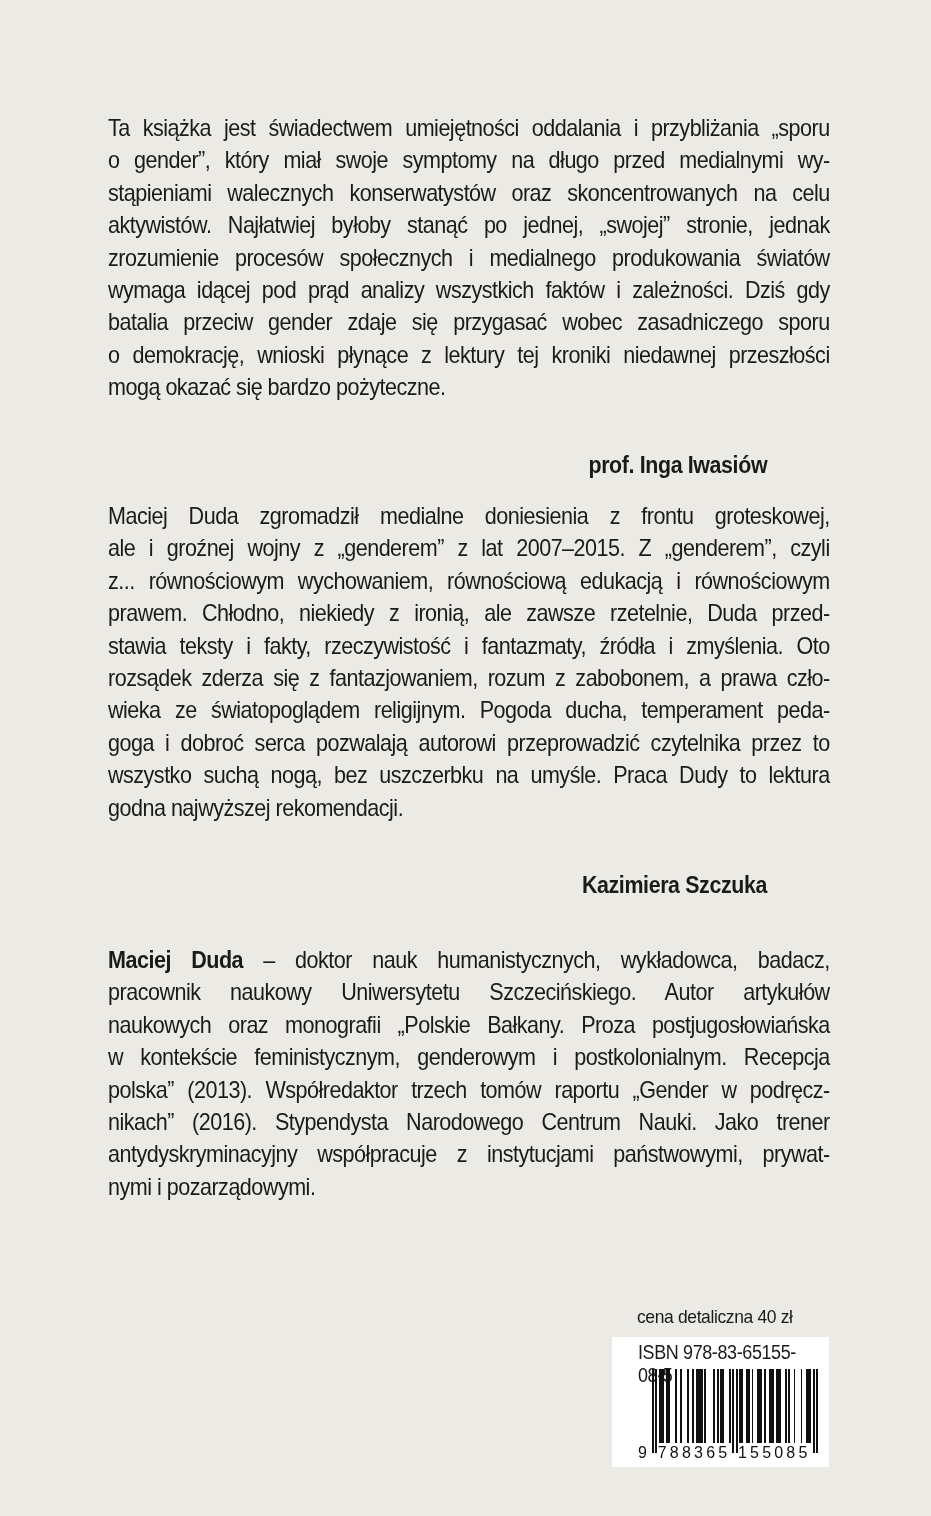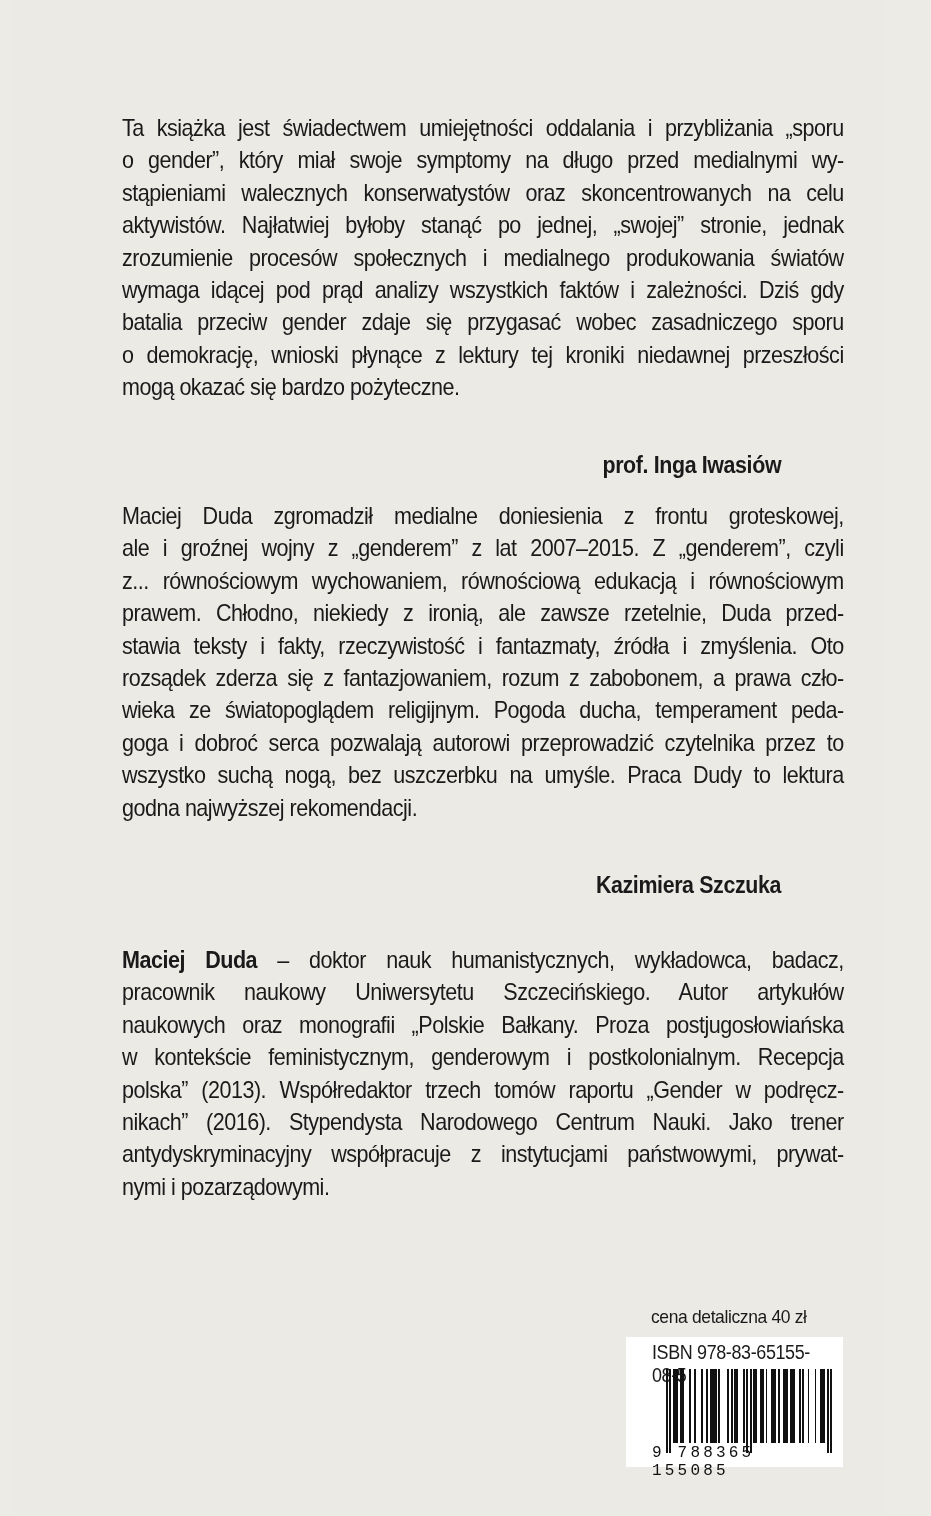--- a/index.html
+++ b/index.html
@@ -15,21 +15,20 @@
     font-family: "Liberation Sans", sans-serif;
     color: #1a1a1a;
   }
   .page {
     position: absolute;
     left: 0; top: 0;
     width: 869px; height: 1516px;
     background:
       linear-gradient(to right, rgba(255,255,255,0) 0, rgba(255,255,255,0) 895px, rgba(255,255,255,0.35) 905px, rgba(255,255,255,0.45) 931px),
       #eceae5;
-    margin-left: 14px;
   }
   .text-col {
     position: absolute;
     left: 108px;
     width: 722px;
     font-size: 23.2px;
     line-height: 32.4px;
     letter-spacing: -0.55px;
     word-spacing: 0px;
     transform: scaleX(0.93);
@@ -97,21 +96,21 @@
   .bar {
     position: absolute;
     top: 0;
     background: #111;
   }
   .digits {
     position: absolute;
     left: 26px;
     top: 107px;
     width: 190px;
-    font-family: Liberation Mono, monospace;
+    font-family: Liberation Sans, sans-serif;
     font-size: 16px;
     letter-spacing: 3.2px;
     color: #111;
   }
 </style>
 </head>
 <body>
 
 <div class="page">
 

